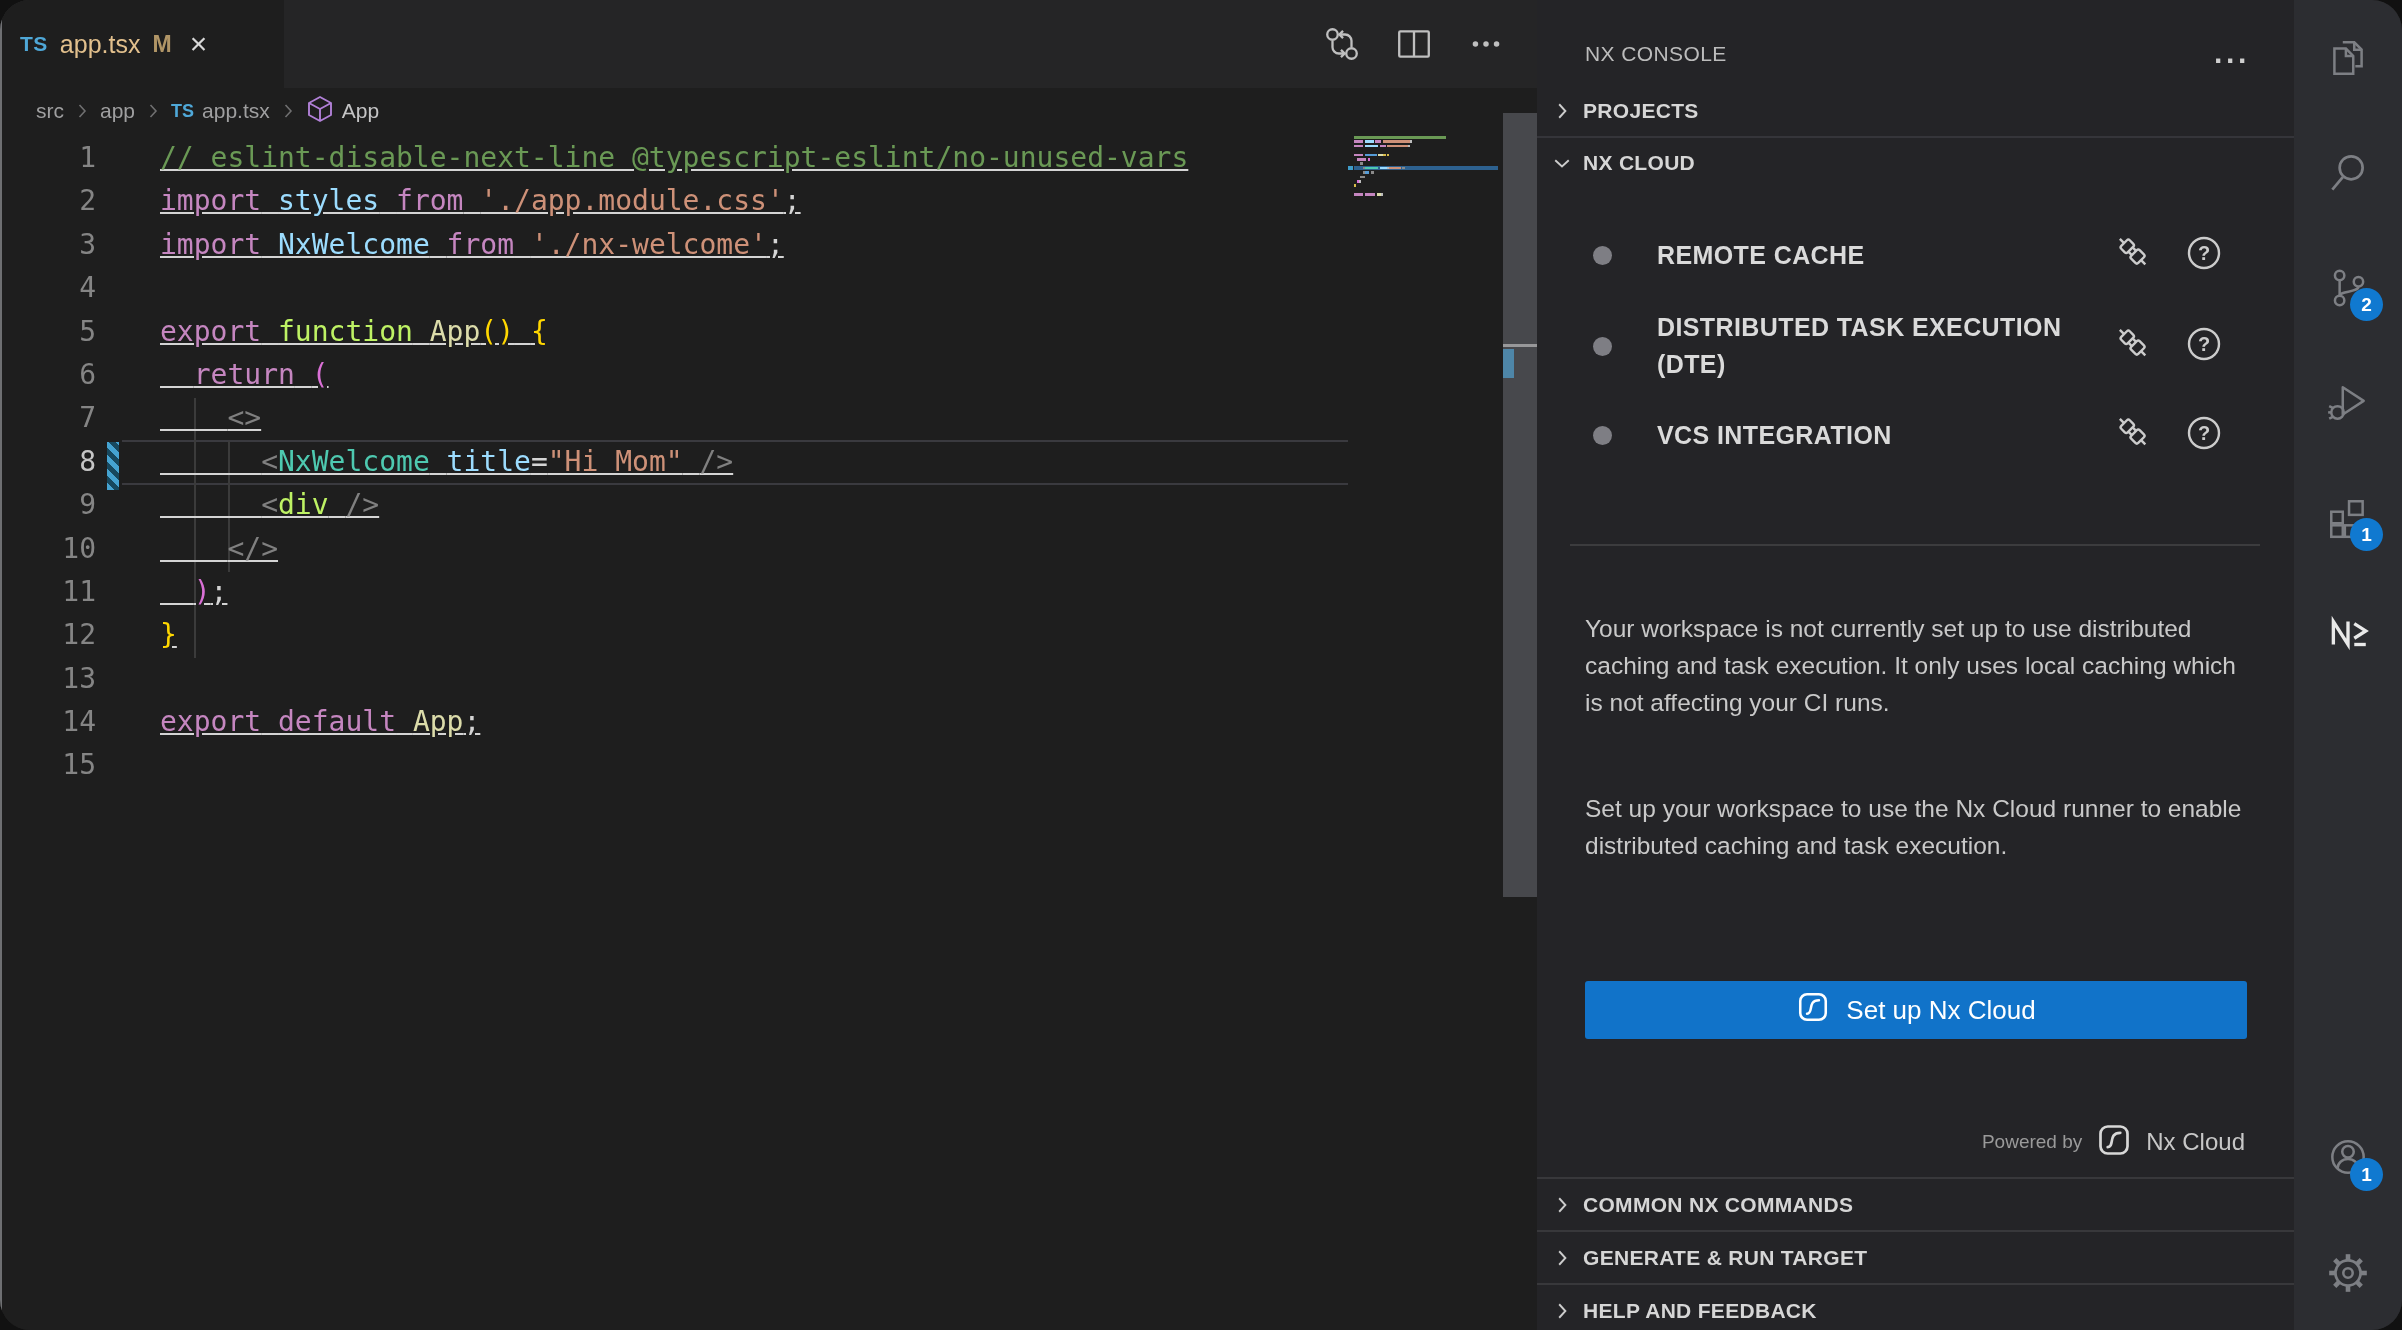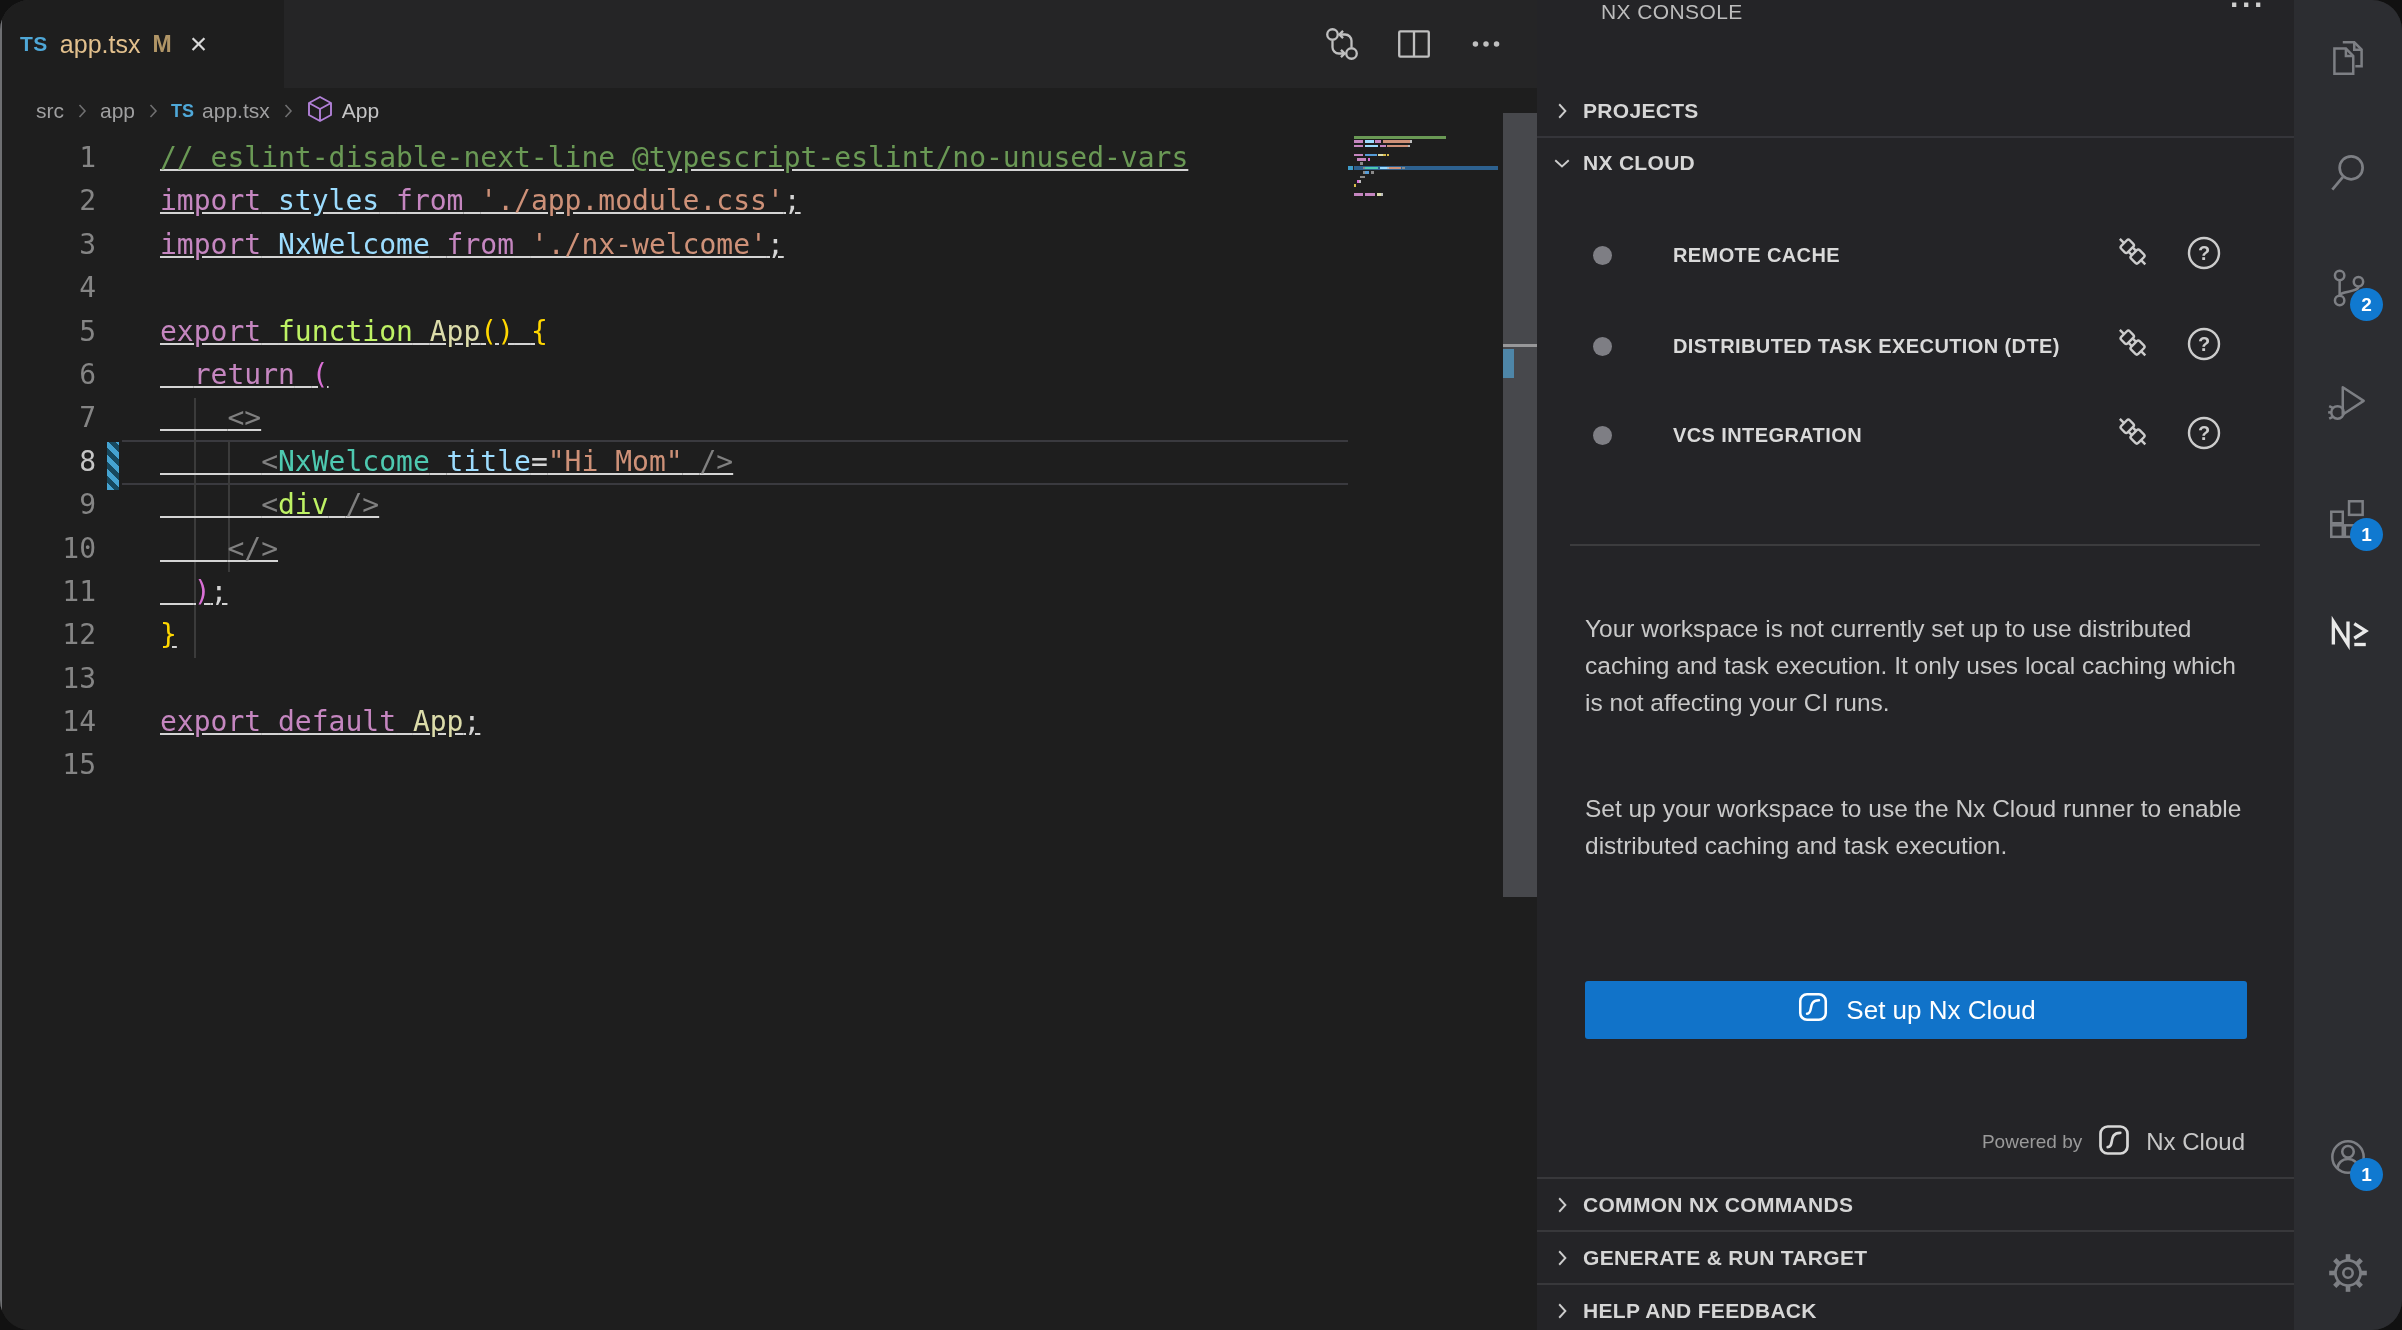--- a/index.html
+++ b/index.html
@@ -51,30 +51,30 @@
   .mm-row.hl{background:#2d618f;}
   .mm-row.hl::before{content:'';position:absolute;left:-6px;top:0;width:5px;height:100%;background:#3f9cc9;}
   .mm-row i{position:absolute;top:1px;height:2.6px;display:block;}
   .scrollbar{position:absolute;left:1503px;top:88px;width:34px;height:1242px;}
   .sb-slider{position:absolute;left:0;top:25px;width:34px;height:784px;background:#47484c;}
   .sb-line{position:absolute;left:0;top:256px;width:34px;height:3px;background:#98989a;}
   .sb-mark{position:absolute;left:0;top:261px;width:11px;height:29px;background:#4e86a8;}
 
   
   .sidebar{position:absolute;left:1537px;top:0;width:757px;height:1330px;background:var(--side);color:var(--txt);}
-  .sb-header{position:absolute;left:16px;top:0;width:100%;height:66px;display:flex;align-items:flex-start;padding:0 44px 0 48px;}
+  .sb-header{position:absolute;left:0;top:0;width:100%;height:66px;display:flex;align-items:flex-end;padding:0 44px 0 48px;}
   .sb-title{font-size:21px;color:#bcbcbc;letter-spacing:.4px;flex:1;}
   .sb-more{color:#cfcfcf;font-size:30px;font-weight:bold;letter-spacing:2px;line-height:10px;}
   .section-row{position:absolute;left:0;width:100%;height:50px;display:flex;align-items:center;gap:12px;padding-left:16px;color:#d6d6d6;font-weight:bold;font-size:21px;letter-spacing:.3px;}
   .row-projects{top:86px;}
   .row-nxcloud{top:138px;}
   .sec-divider{position:absolute;left:0;width:100%;height:2px;background:#35353a;}
   .cloud-item{position:absolute;left:0;width:100%;display:flex;align-items:center;}
   .ci-dot{position:absolute;left:56px;width:19px;height:19px;border-radius:50%;background:#7e7e84;}
-  .ci-label{position:absolute;left:120px;width:450px;font-size:20px;font-weight:bold;color:#dadada;letter-spacing:.4px;line-height:37px;margin-left:16px;}
+  .ci-label{position:absolute;left:120px;width:450px;font-size:25px;font-weight:bold;color:#dadada;letter-spacing:.4px;line-height:37px;}
   .ci-icons{position:absolute;left:575px;display:flex;gap:26px;color:#cccccc;}
   .item-divider{position:absolute;left:33px;top:544px;width:690px;height:2px;background:#3c3c3e;}
   .desc{position:absolute;left:48px;width:672px;font-size:24.5px;line-height:37px;color:#c9c9c9;}
   .desc-1{top:610px;} .desc-2{top:790px;}
   .setup-btn{position:absolute;left:48px;top:981px;width:662px;height:58px;background:var(--accent);border:none;border-radius:3px;color:#fff;font-size:26px;font-family:"Liberation Sans",sans-serif;display:flex;align-items:center;justify-content:center;gap:16px;cursor:pointer;}
   .powered{position:absolute;right:49px;top:1122px;display:flex;align-items:center;gap:14px;}
   .powered-label{font-size:19px;color:#9a9a9a;}
   .powered-brand{font-size:24px;color:#c7c7c7;}
   .bottom-sections{position:absolute;left:0;top:1177px;width:100%;}
   .bsec{position:relative;height:53px;display:flex;align-items:center;gap:12px;padding-left:16px;border-top:2px solid #38383b;color:#d6d6d6;font-weight:bold;font-size:21px;letter-spacing:.3px;}

